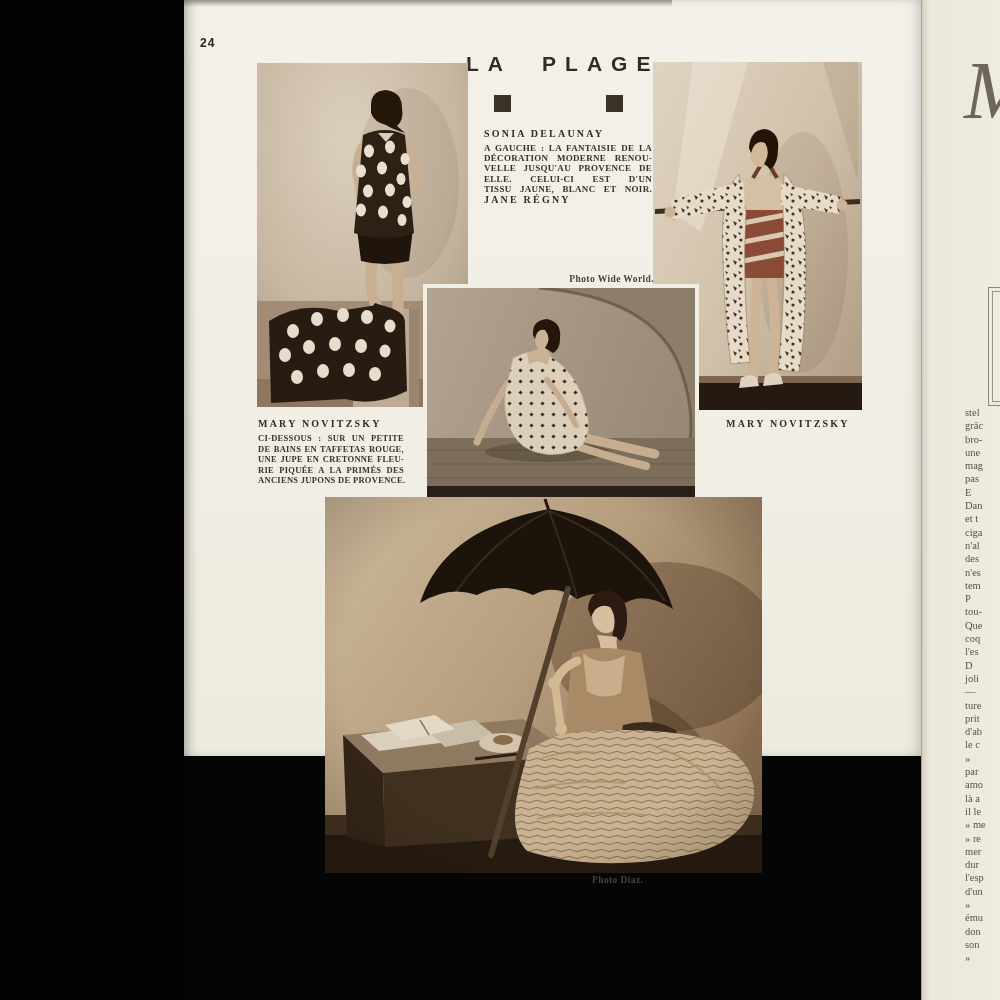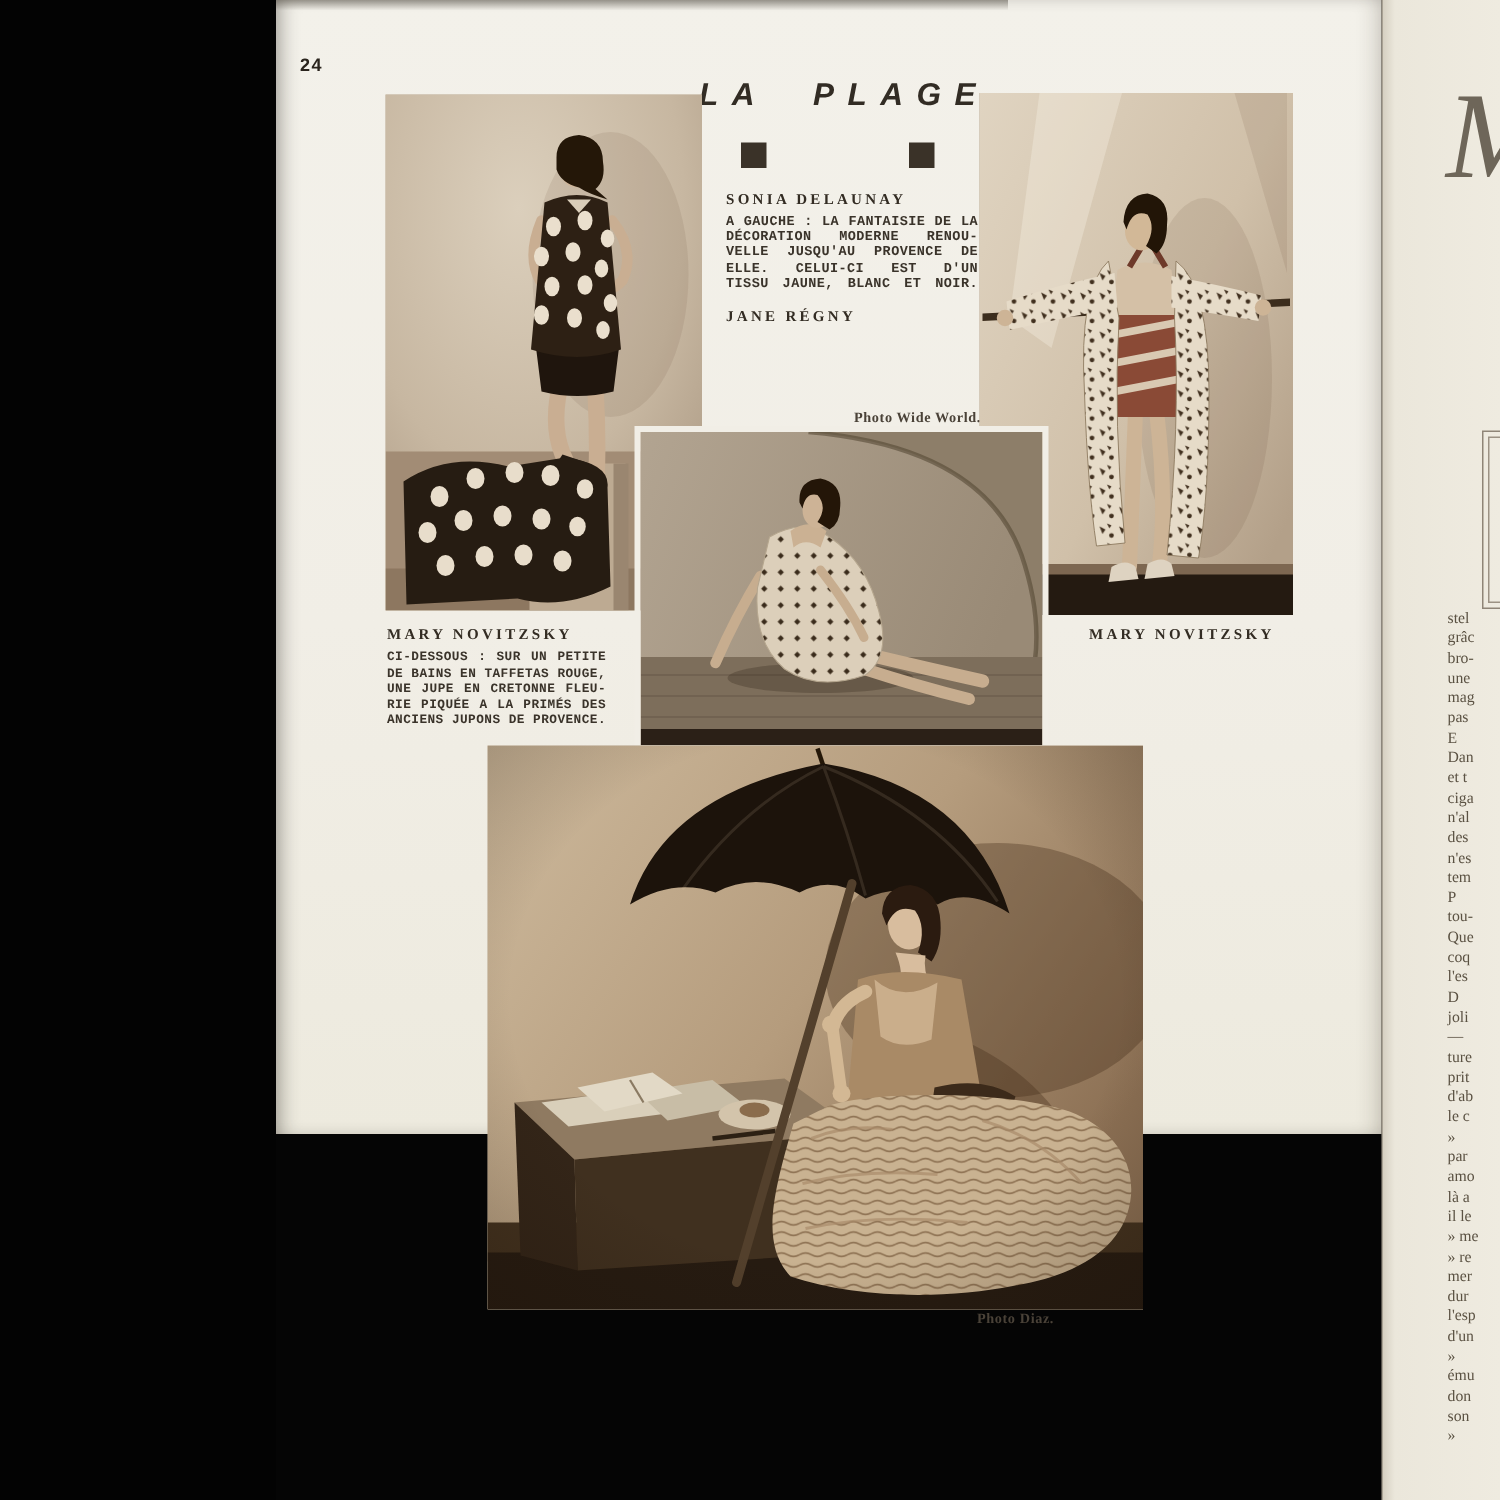--- a/index.html
+++ b/index.html
@@ -10,40 +10,40 @@
   
   .page{position:absolute;left:184px;top:0;width:737px;height:756px;
         background:linear-gradient(180deg,#f3f1ea 0%,#f1eee6 55%,#edeade 100%);
         box-shadow:inset 9px 0 14px -8px rgba(20,15,8,.45), inset -10px 0 16px -10px rgba(40,30,15,.30);}
   .page-top-shade{position:absolute;left:0;top:0;width:488px;height:7px;
         background:linear-gradient(180deg,rgba(90,85,75,.55),rgba(90,85,75,0));}
   .page-number{position:absolute;left:16px;top:36px;font-family:"Liberation Sans",sans-serif;
         font-weight:bold;font-size:12px;letter-spacing:1px;color:#2a241d;}
   .title{position:absolute;left:282px;top:52px;width:186px;text-align:center;
         font-family:"Liberation Sans",sans-serif;font-weight:bold;font-size:21px;
-        letter-spacing:9px;word-spacing:16px;color:#322c24;white-space:nowrap;font-style:italic;}
+        letter-spacing:9px;word-spacing:16px;color:#322c24;white-space:nowrap;}
   .sq{position:absolute;width:17px;height:17px;background:#3a3228;}
   .sq.left{left:310px;top:95px;} .sq.right{left:422px;top:95px;}
 
   .photo{position:absolute;overflow:hidden;background:#b7a58d;}
   .photo svg{display:block;width:100%;height:100%;}
   .photo-left{left:73px;top:63px;width:211px;height:344px;}
   .photo-right{left:469px;top:62px;width:209px;height:348px;}
   .photo-center{left:243px;top:288px;width:268px;height:209px;outline:4px solid #f1eee6;}
   .photo-bottom{left:141px;top:497px;width:437px;height:376px;}
 
   .center-col{position:absolute;left:300px;top:128px;width:168px;color:#3a332a;}
   .cap-head{font-weight:bold;font-size:10px;letter-spacing:2.2px;text-align:left;
         color:#332c23;margin-bottom:4px;white-space:nowrap;}
-  .cap-lines{font-weight:bold;font-size:9px;letter-spacing:.3px;line-height:10.2px;color:#3a332a;font-family:Liberation Mono, monospace;}
+  .cap-lines{font-weight:bold;font-size:9px;letter-spacing:.3px;line-height:10.2px;color:#3a332a;}
   .cap-lines div{text-align:justify;text-align-last:justify;white-space:nowrap;}
   .center-col .block2{margin-top:10px;}
   .credit{font-size:9.5px;font-weight:600;color:#4a4238;letter-spacing:.4px;}
   .credit-wide{position:absolute;left:300px;top:274px;width:170px;text-align:right;}
-  .credit-diaz{position:absolute;left:408px;top:875px;width:170px;text-align:center;}
+  .credit-diaz{position:absolute;left:408px;top:875px;width:170px;text-align:left;}
 
   .caption{position:absolute;color:#3a332a;}
   .caption .cap-lines{font-size:8.5px;line-height:10.6px;}
   .caption-left{left:74px;top:418px;width:146px;}
   .caption-right{left:542px;top:418px;width:152px;}
 
   
   .sliver{position:absolute;left:921px;top:0;width:79px;height:1000px;overflow:hidden;
         background:linear-gradient(90deg,#d9d4c6 0%,#ece8dc 9%,#efecE1 100%);
         background:linear-gradient(90deg,#d6d0c2 0%,#ebe7db 10%,#efebe0 100%);
@@ -138,21 +138,21 @@
 
     <section class="center-col">
       <div class="cap-head">SONIA DELAUNAY</div>
       <div class="cap-lines">
           <div>A GAUCHE : LA FANTAISIE DE LA</div>
           <div>DÉCORATION MODERNE RENOU-</div>
           <div>VELLE JUSQU'AU PROVENCE DE</div>
           <div>ELLE. CELUI-CI EST D'UN</div>
           <div>TISSU JAUNE, BLANC ET NOIR.</div>
         </div>
-      <div class="cap-head block2" style="margin-top:12px;">JANE RÉGNY</div>
+      <div class="cap-head block2" style="margin-top:0;">JANE RÉGNY</div>
     </section>
     <div class="credit credit-wide">Photo Wide World.</div>
 
     <div class="photo photo-right">
       <svg viewBox="0 0 209 348" preserveAspectRatio="none">
         <defs>
           <linearGradient id="rpw" x1="0" y1="0" x2="1" y2=".8">
             <stop offset="0" stop-color="#e0d4c1"></stop>
               <stop offset=".6" stop-color="#d0c0a9"></stop>
               <stop offset="1" stop-color="#b3a089"></stop>

